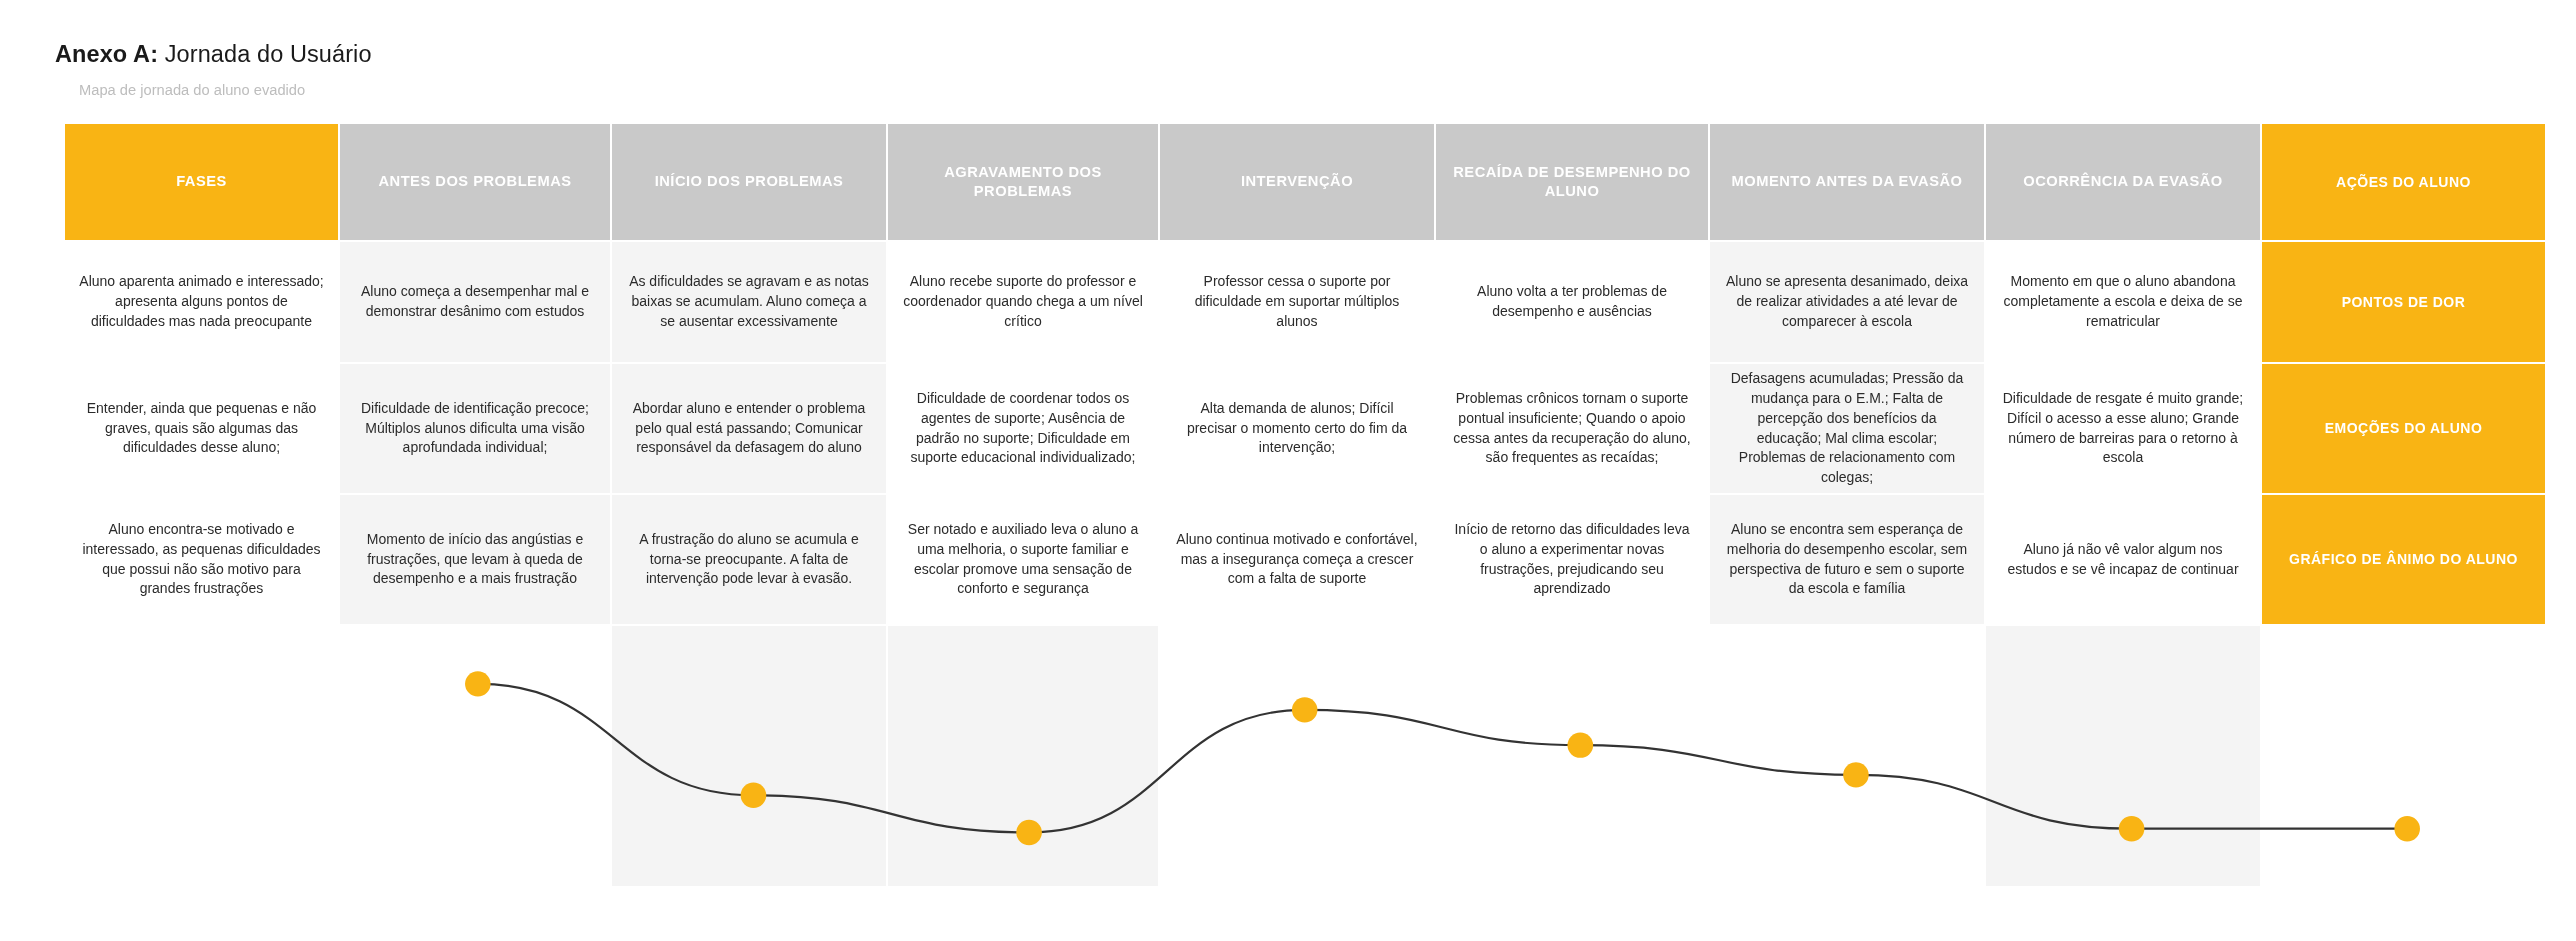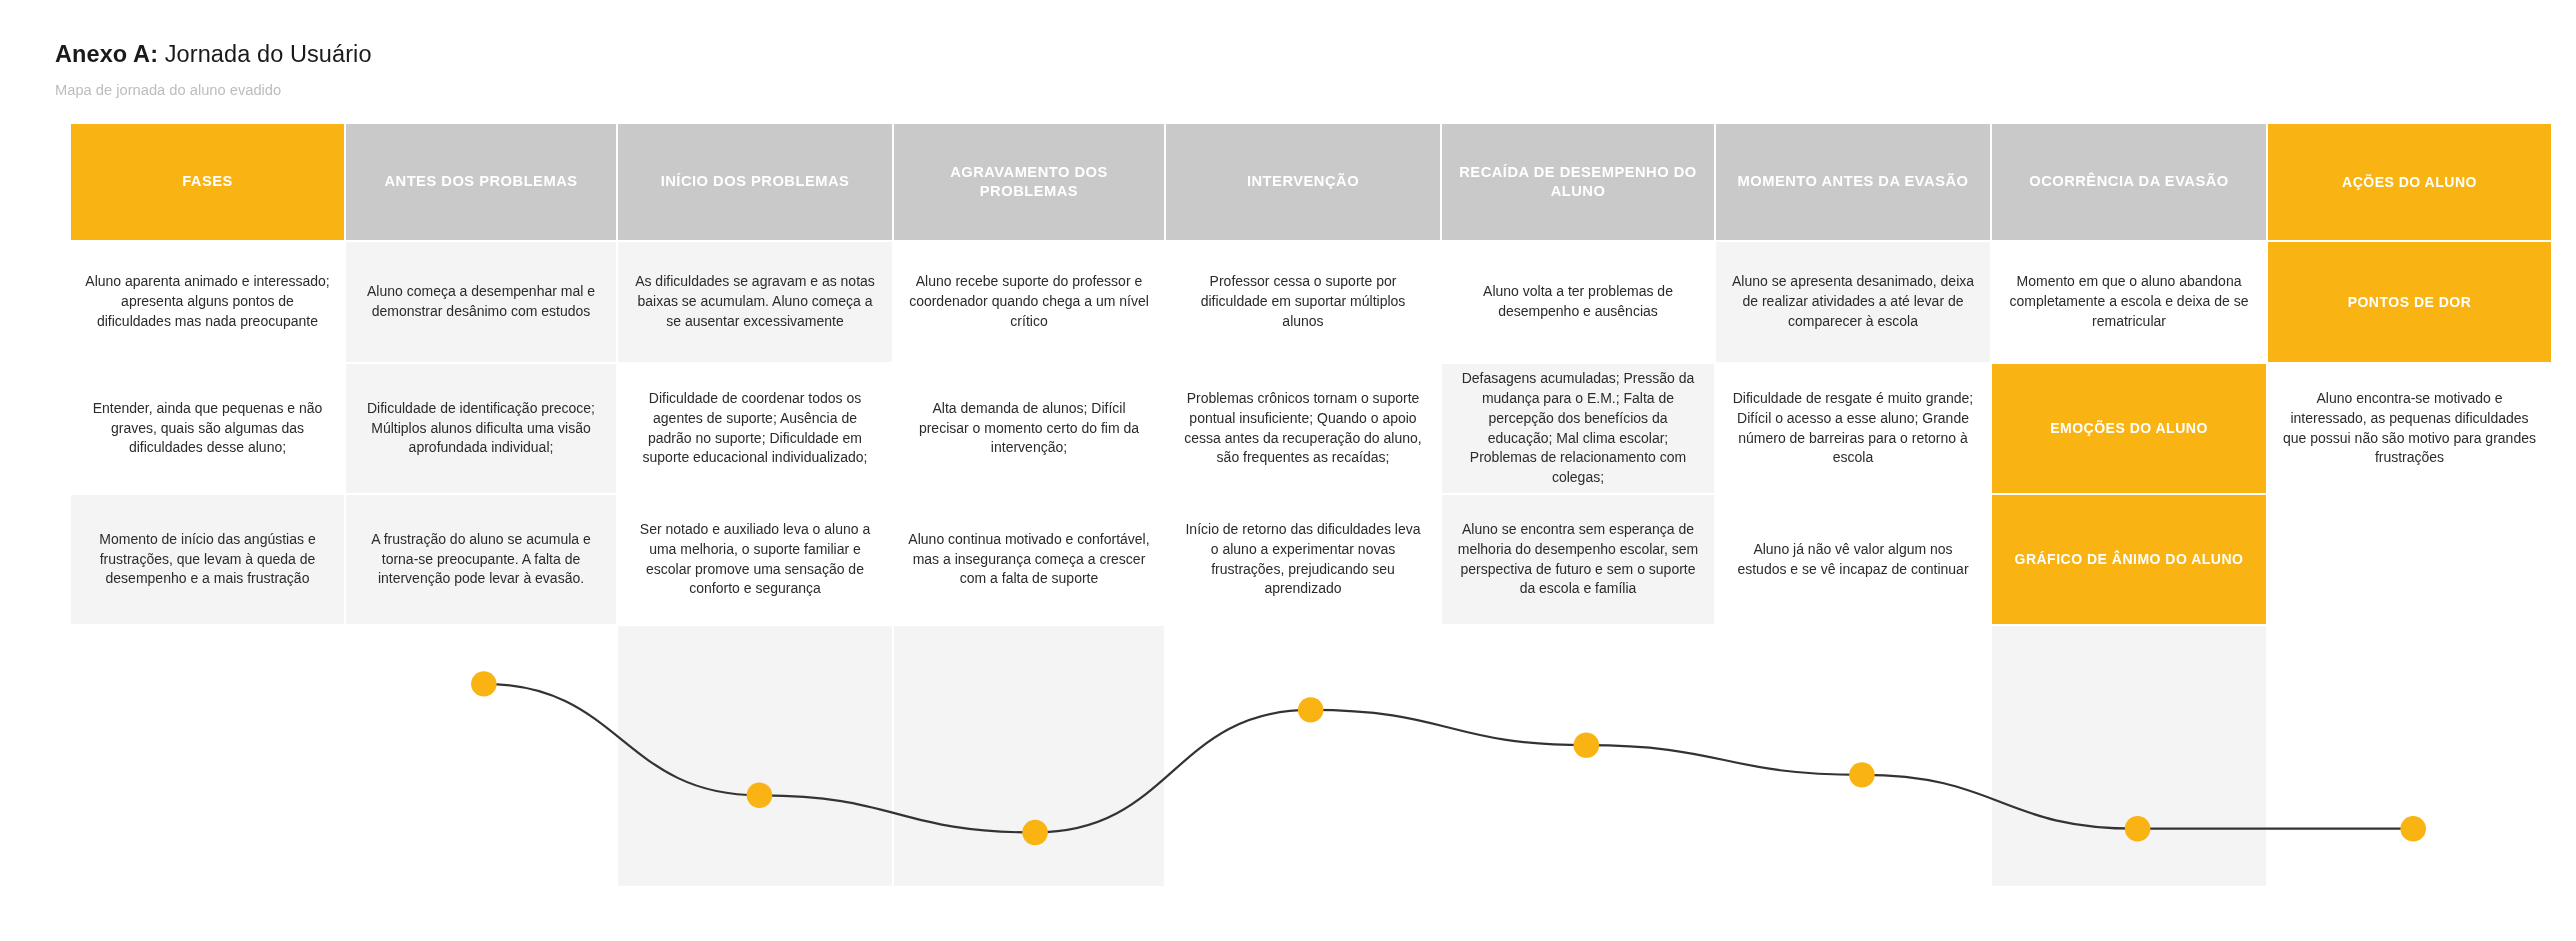--- a/index.html
+++ b/index.html
@@ -40,26 +40,27 @@
   }
   .heading-title .normal {
     font-weight: normal;
   }
   .heading-sub {
     margin-top: 13.7px;
     font-size: 14.7px;
     color: #bdbdbd;
     font-weight: normal;
     white-space: nowrap;
+    margin-left: 24px;
   }
 
   
   .journey {
     position: absolute;
-    left: 71px;
+    left: 65px;
     top: 124px;
     width: 2465px;
     display: grid;
     grid-template-columns: 273px 270px 274px 270px 274px 272px 274px 274px 283px;
     grid-template-rows: 116px 120px 129px 129px 260px;
     column-gap: 2px;
     row-gap: 2px;
     background: transparent;
   }
 
@@ -159,20 +160,21 @@
     <div class="cell bg-grey">As dificuldades se agravam e as notas baixas se acumulam. Aluno começa a se ausentar excessivamente</div>
     <div class="cell bg-white">Aluno recebe suporte do professor e coordenador quando chega a um nível crítico</div>
     <div class="cell bg-white">Professor cessa o suporte por dificuldade em suportar múltiplos alunos</div>
     <div class="cell bg-white">Aluno volta a ter problemas de desempenho e ausências</div>
     <div class="cell bg-grey">Aluno se apresenta desanimado, deixa de realizar atividades a até levar de comparecer à escola</div>
     <div class="cell bg-white">Momento em que o aluno abandona completamente a escola e deixa de se rematricular</div>
 
     <div class="cell row-label">PONTOS DE DOR</div>
     <div class="cell bg-white">Entender, ainda que pequenas e não graves, quais são algumas das dificuldades desse aluno;</div>
     <div class="cell bg-grey">Dificuldade de identificação precoce; Múltiplos alunos dificulta uma visão aprofundada individual;</div>
+    <div class="cell bg-grey">Abordar aluno e entender o problema pelo qual está passando; Comunicar responsável da defasagem do aluno</div>
     <div class="cell bg-white">Dificuldade de coordenar todos os agentes de suporte; Ausência de padrão no suporte; Dificuldade em suporte educacional individualizado;</div>
     <div class="cell bg-white">Alta demanda de alunos; Difícil precisar o momento certo do fim da intervenção;</div>
     <div class="cell bg-white">Problemas crônicos tornam o suporte pontual insuficiente; Quando o apoio cessa antes da recuperação do aluno, são frequentes as recaídas;</div>
     <div class="cell bg-grey">Defasagens acumuladas; Pressão da mudança para o E.M.; Falta de percepção dos benefícios da educação; Mal clima escolar; Problemas de relacionamento com colegas;</div>
     <div class="cell bg-white">Dificuldade de resgate é muito grande; Difícil o acesso a esse aluno; Grande número de barreiras para o retorno à escola</div>
 
     <div class="cell row-label">EMOÇÕES DO ALUNO</div>
     <div class="cell bg-white">Aluno encontra-se motivado e interessado, as pequenas dificuldades que possui não são motivo para grandes frustrações</div>
     <div class="cell bg-grey">Momento de início das angústias e frustrações, que levam à queda de desempenho e a mais frustração</div>
     <div class="cell bg-grey">A frustração do aluno se acumula e torna-se preocupante. A falta de intervenção pode levar à evasão.</div>

